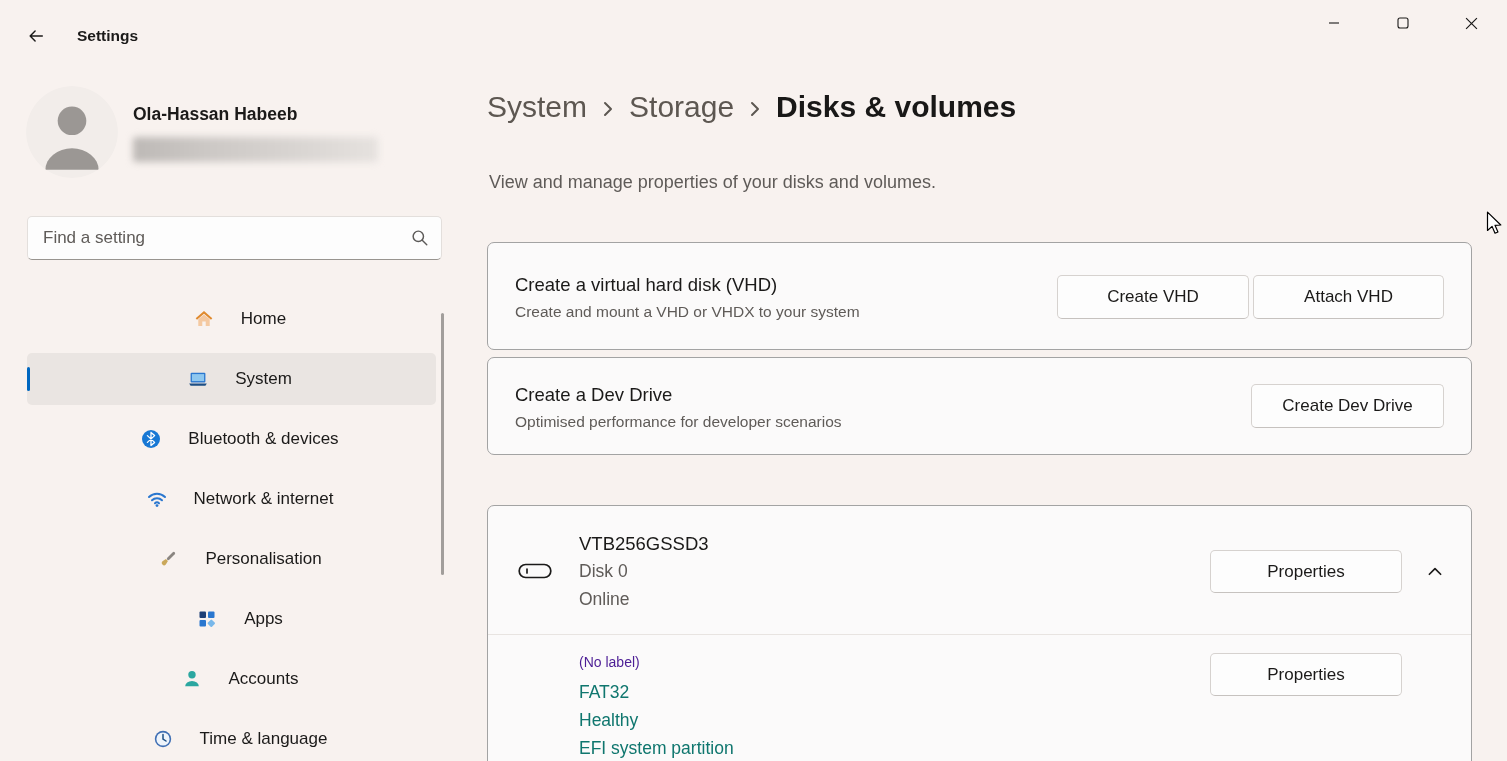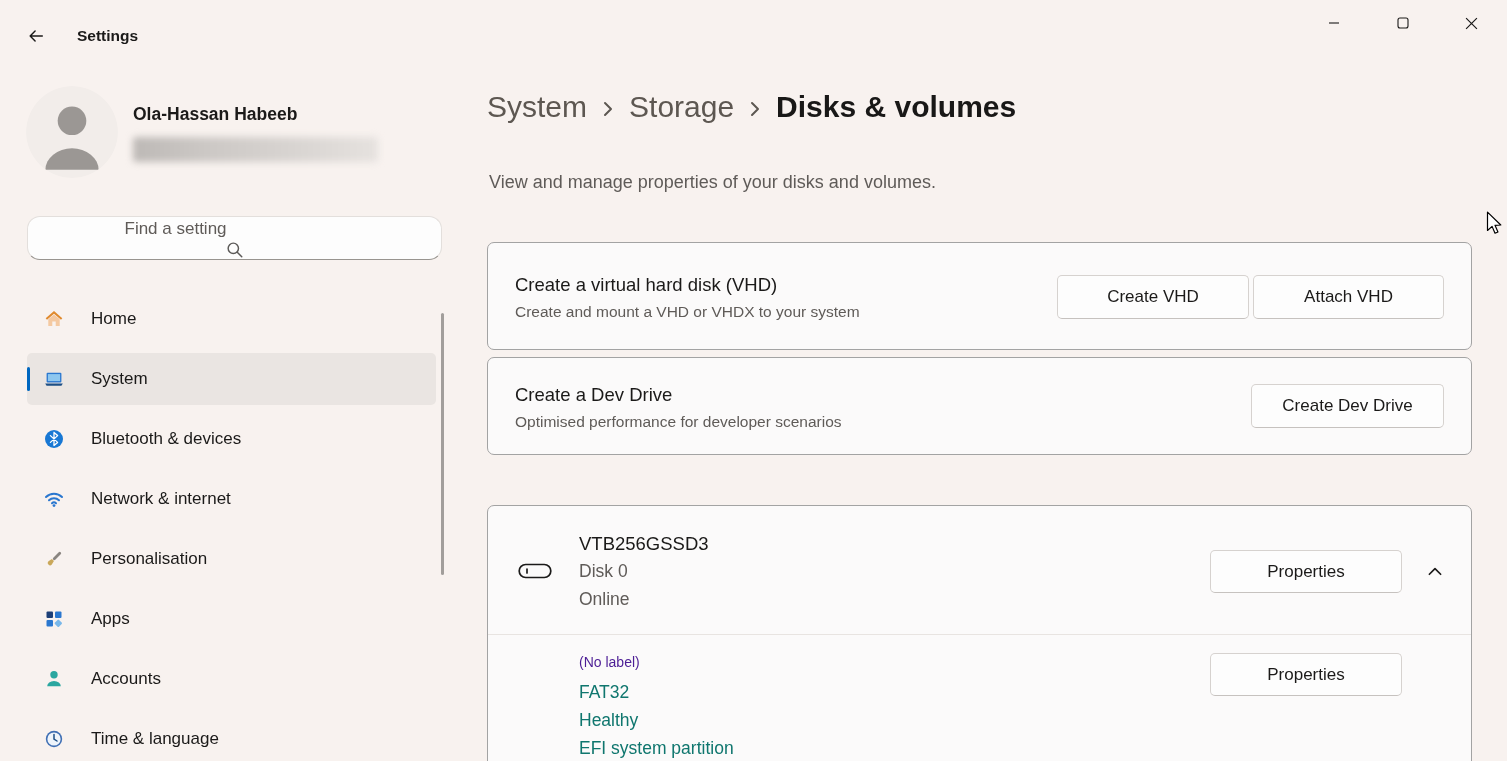--- a/index.html
+++ b/index.html
@@ -18,29 +18,29 @@
   .win-min { left:1311px; } .win-max { left:1380px; } .win-close { left:1448px; }
 
   
   .avatar { position:absolute; left:26px; top:86px; width:92px; height:92px; border-radius:50%; overflow:hidden; cursor:pointer; }
   .user-name { position:absolute; left:133px; top:104px; font-size:17.5px; font-weight:700; }
   .user-blur { position:absolute; left:133px; top:137px; width:245px; height:25px; border-radius:3px;
     background:linear-gradient(90deg,#bdb9b6 0%,#ccc8c5 30%,#d8d4d1 65%,#e6e2df 100%);
     filter:blur(3.5px); }
   .search-box { position:absolute; left:27px; top:216px; width:415px; height:44px;
     background:#fdfdfd; border:1px solid #e3dfdc; border-bottom:1px solid #98948f;
-    border-radius:13px; display:flex; align-items:center; padding:0 12px 0 13px;flex-direction:column; }
+    border-radius:5px; display:flex; align-items:center; padding:0 12px 0 13px; }
   .search-box input { flex:1; border:none; outline:none; background:transparent;
     font-size:17px; font-family:inherit; color:#1b1a19; }
   .search-box input::placeholder { color:#5f5b58; }
   .search-icon { width:18px; height:18px; flex:none; display:flex; }
 
   .nav { position:absolute; left:27px; top:293px; width:409px; }
   .nav-item { position:relative; height:52px; margin-bottom:8px; display:flex;
-    align-items:center; border-radius:5px; cursor:pointer; }
+    align-items:center; border-radius:5px; cursor:pointer;justify-content:center; }
   .nav-item.selected { background:#eae5e2; }
   .accent-bar { position:absolute; left:0; top:14px; width:3px; height:24px; border-radius:2px; background:#0067c0; }
   .nav-icon { width:20px; height:20px; margin:0 27px 0 17px; flex:none; display:flex; }
   .nav-label { font-size:17px; }
   .scroll-thumb { position:absolute; left:441px; top:313px; width:3px; height:262px;
     background:#a29e9b; border-radius:2px; cursor:pointer; }
 
   
   .breadcrumb { position:absolute; left:487px; top:90px; display:flex; align-items:center;
     gap:14px; font-size:30px; color:#5d5751; }

